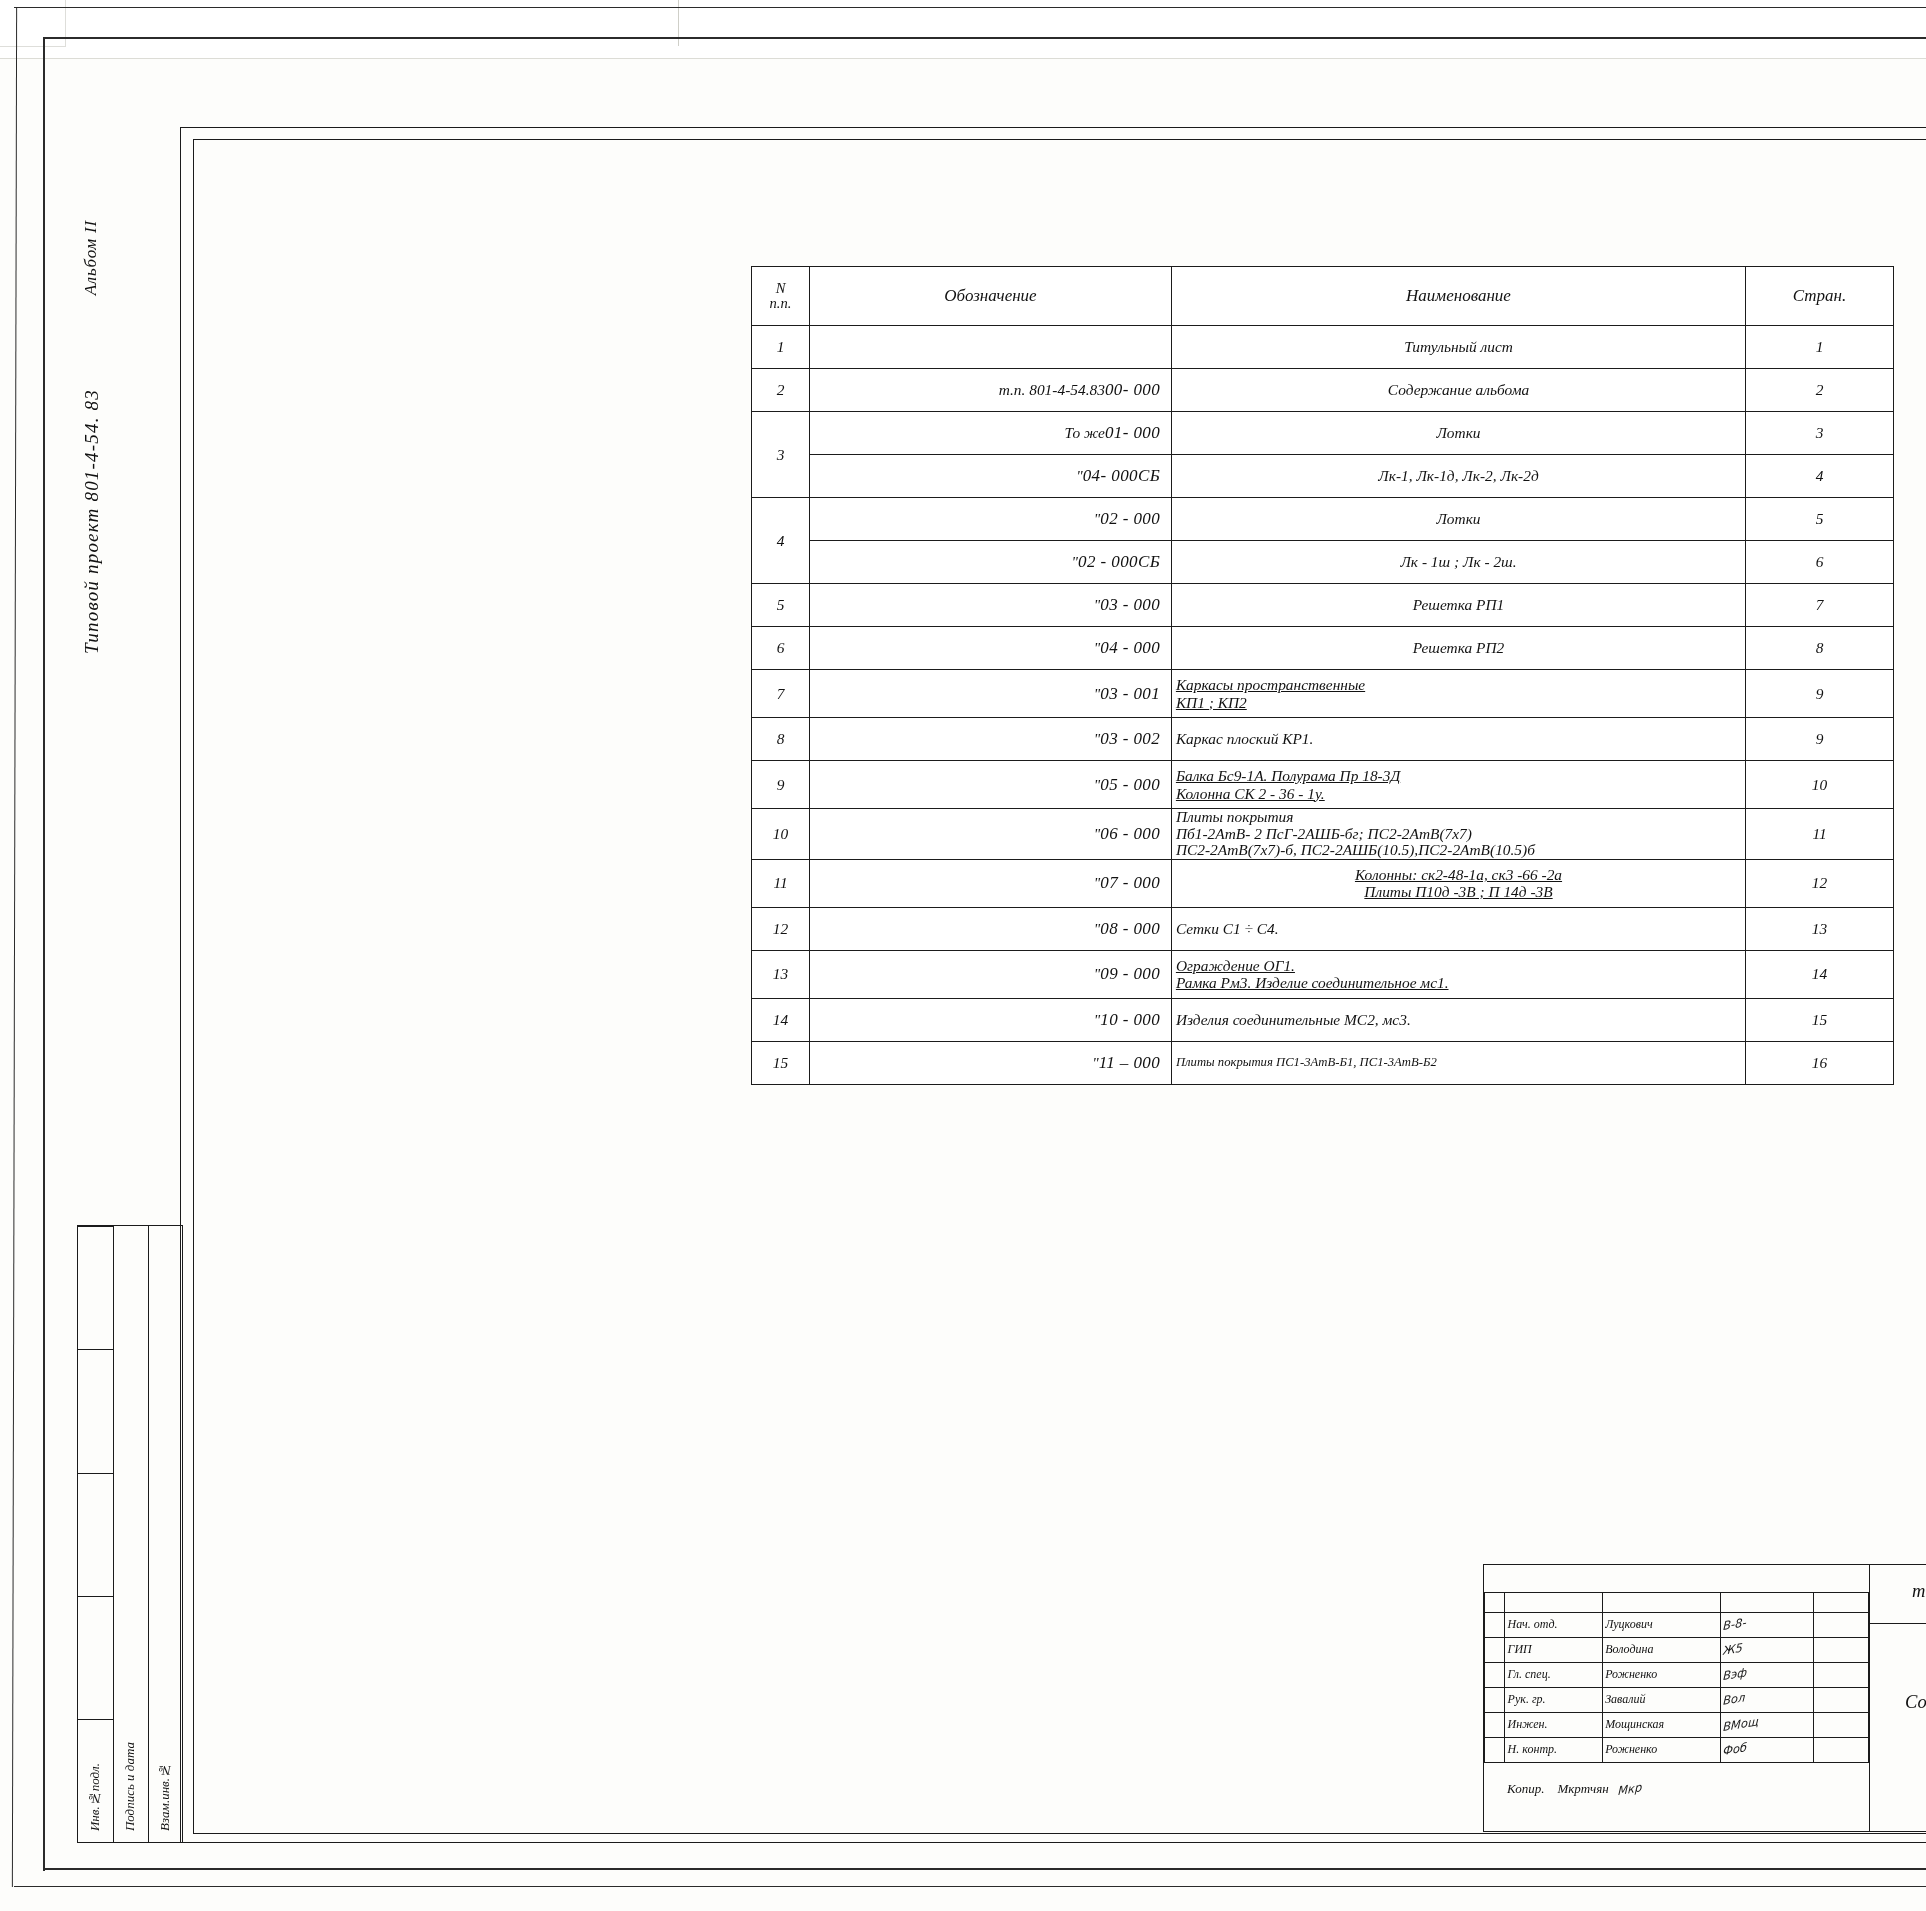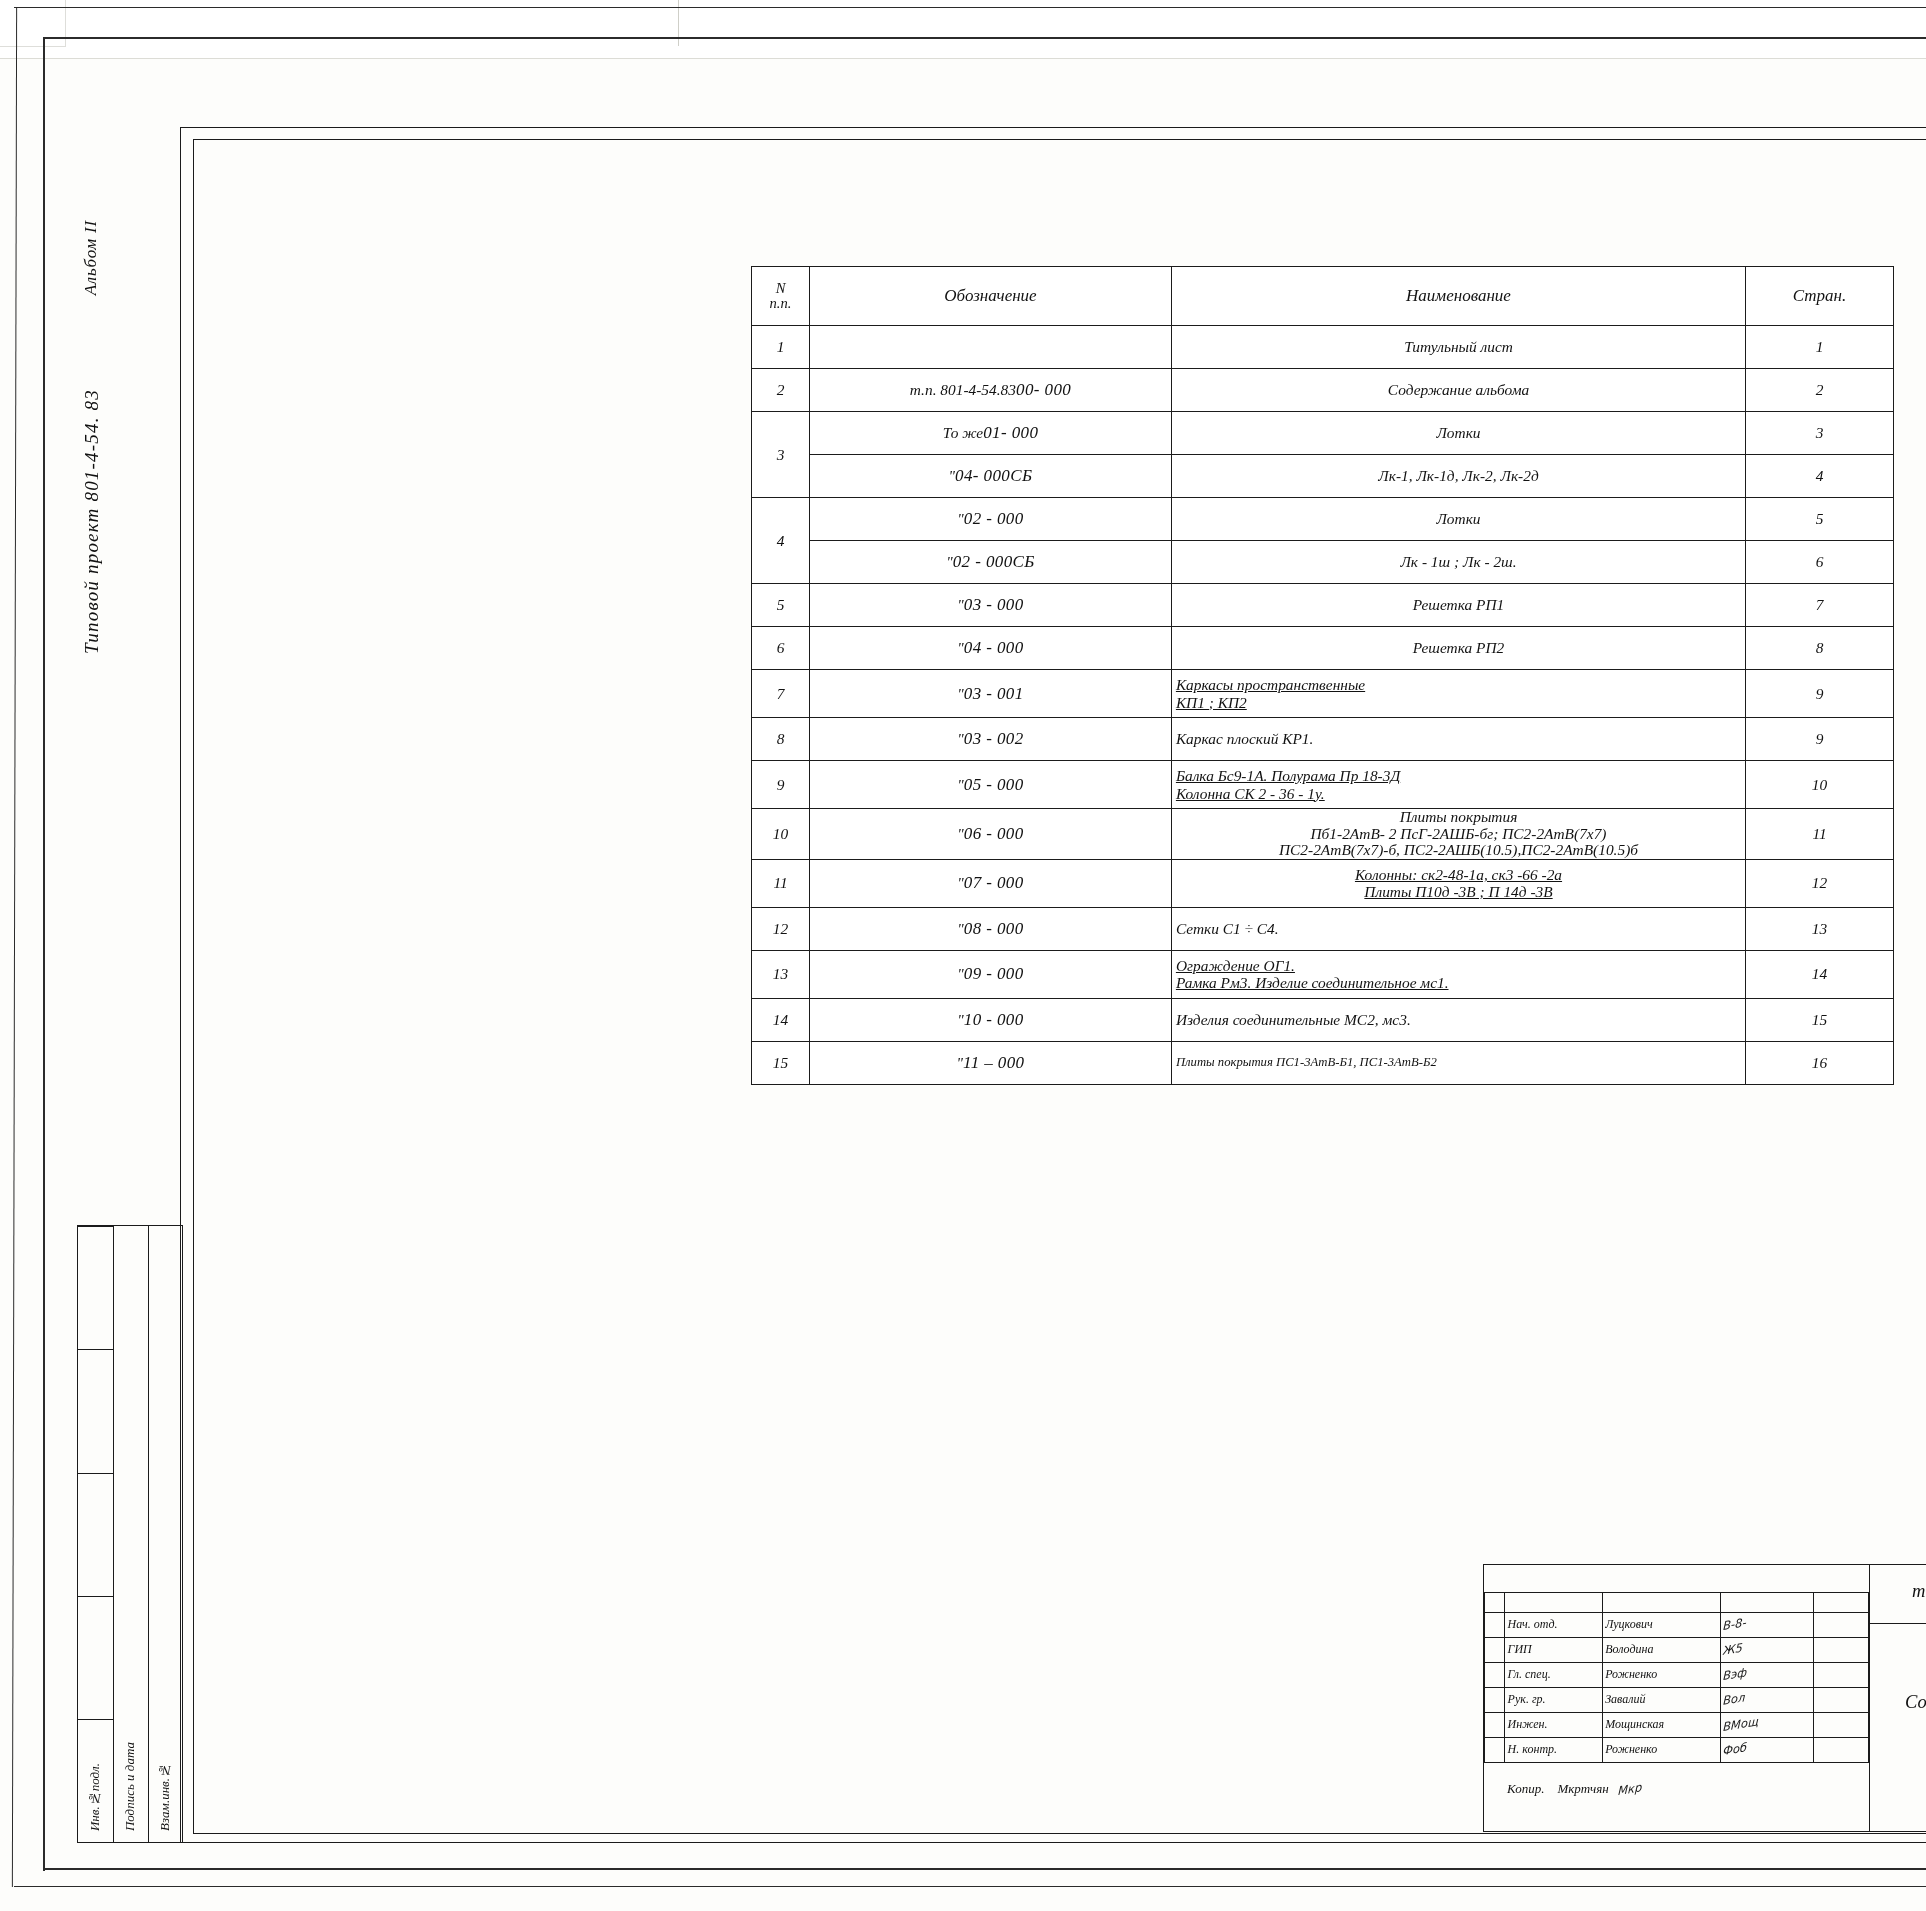--- a/index.html
+++ b/index.html
@@ -134,21 +134,21 @@
   .col-np    { width: 58px; text-align: center; }
   .col-desig { width: 362px; }
   .col-name  { width: 574px; }
   .col-page  { width: 148px; text-align: center; }
 
   .hdr-np { line-height: 1.05; font-size: 14.6px; }
 
   .r-td { height: 42px; }
   .r-td-tall { height: 47px; }
   .c-center { text-align: center; }
-  .desig-wrap { display: flex; justify-content: center; align-items: center; padding: 0 7px; }
+  .desig-wrap { display: flex; justify-content: flex-end; align-items: center; padding: 0 7px; }
   .desig-left { font-size: 15.4px; }
   .desig-right { font-size: 17px; letter-spacing: 0.4px; }
   .two-line { line-height: 1.12; font-size: 13px; text-decoration: underline; }
   .three-line { line-height: 1.08; font-size: 11.2px; }
   .dittomark { text-align: center; font-size: 15.4px; }
 
   
   .grp-np { text-align: center; font-size: 16px; }
 
   
@@ -403,21 +403,21 @@
       </tr>
 
       <tr>
         <td class="r-td-tall c-center">10</td>
         <td class="r-td-tall">
           <div class="desig-wrap">
             <span class="desig-left dittomark">"</span>
             <span class="desig-right">06 - 000</span>
           </div>
         </td>
-        <td class="r-td-tall three-line" style="white-space:pre-line;text-align:center;">Плиты   покрытия
+        <td class="r-td-tall three-line" style="white-space:pre-line;">Плиты   покрытия
 Пб1-2АтВ- 2 ПсГ-2АШБ-бг; ПС2-2АтВ(7х7)
 ПС2-2АтВ(7х7)-б, ПС2-2АШБ(10.5),ПС2-2АтВ(10.5)б</td>
         <td class="r-td-tall c-center">11</td>
       </tr>
 
       <tr>
         <td class="r-td-tall c-center">11</td>
         <td class="r-td-tall">
           <div class="desig-wrap">
             <span class="desig-left dittomark">"</span>

